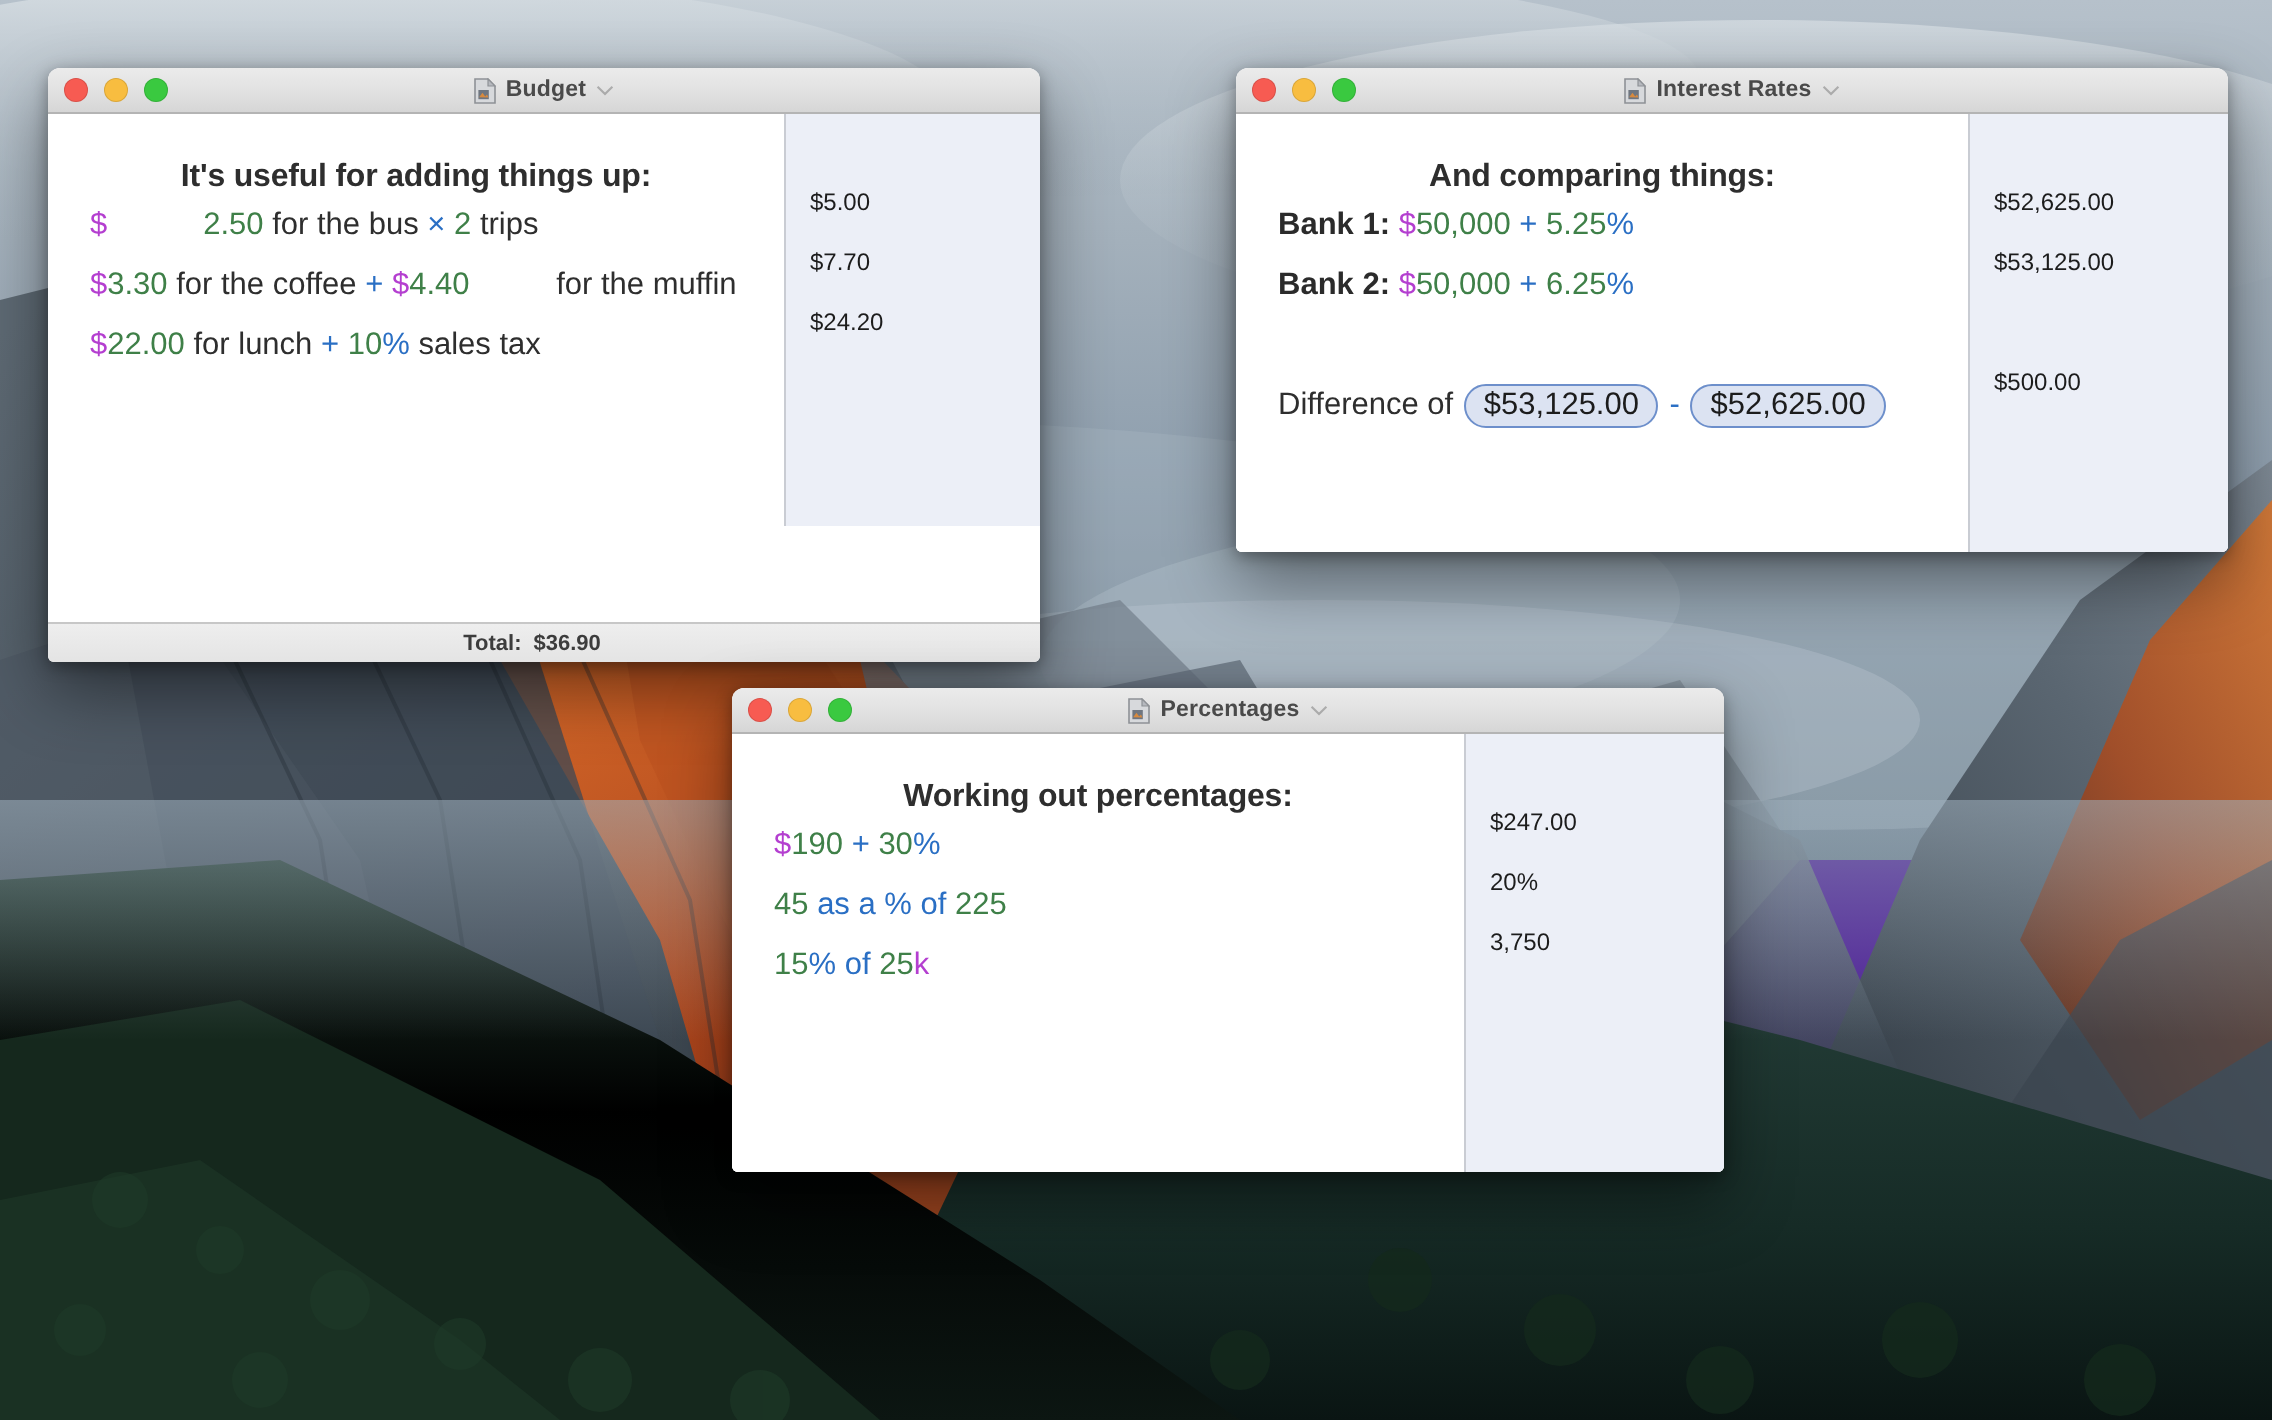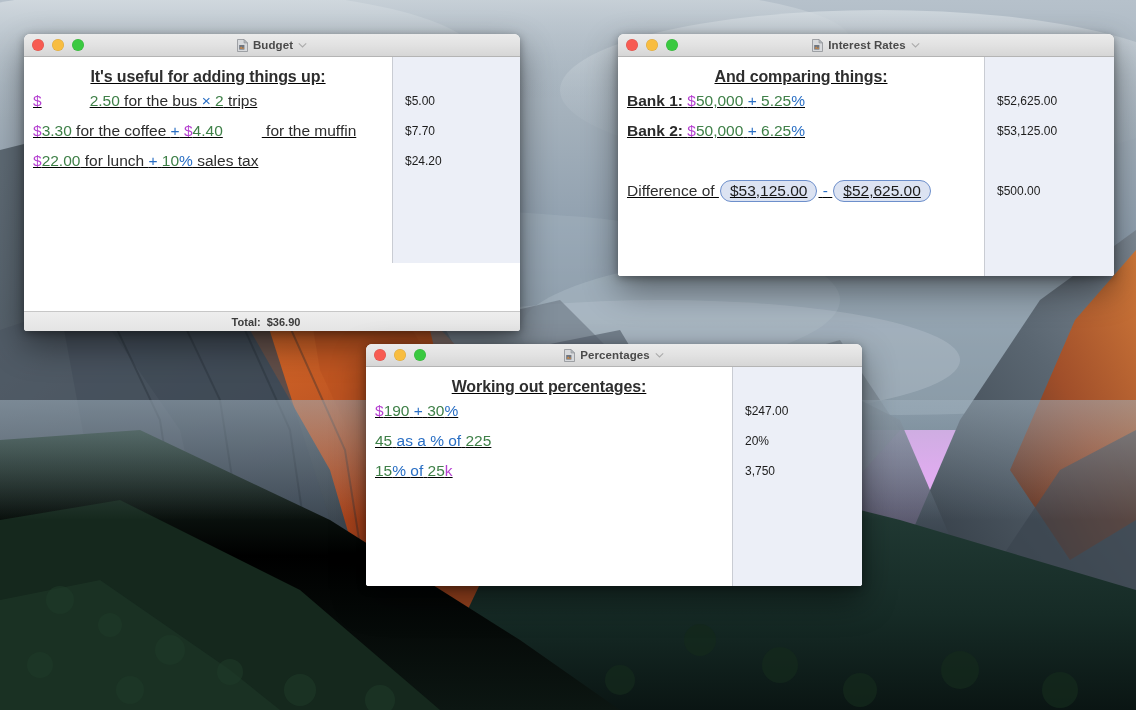--- a/index.html
+++ b/index.html
@@ -4,21 +4,21 @@
 <style>
   * { box-sizing: border-box; margin: 0; padding: 0; }
   html, body {
     width: 1136px; height: 710px;
     overflow: hidden;
     font-family: "Liberation Sans", sans-serif;
   }
   #desktop {
     position: relative;
     width: 1136px; height: 710px;
-    background: #f0abfc;
+    background: #4c1d95;
     overflow: hidden;
   }
   #wallpaper { position: absolute; inset: 0; width: 100%; height: 100%; }
 
   
   .window {
     position: absolute;
     border-radius: 6px 6px 3px 3px;
     box-shadow: 0 14px 34px rgba(0,0,0,0.45), 0 2px 8px rgba(0,0,0,0.35);
     overflow: hidden;
@@ -52,23 +52,22 @@
     color: #4a4a4a;
     letter-spacing: 0.1px;
   }
   .title-chevron { display: block; width: 9px; height: 7px; opacity: 0.45; }
 
   
   .win-body { display: flex; background: #ffffff; }
   .expr-pane {
     flex: 1 1 auto;
     background: #ffffff;
-    padding: 0;
+    padding: 12px;
     position: relative;
-    text-decoration: underline;
   }
   .result-pane {
     flex: 0 0 auto;
     background: #eceff7;
     border-left: 1px solid #c9ccd3;
   }
   .heading {
     text-align: center;
     font-size: 16px;
     font-weight: bold;

